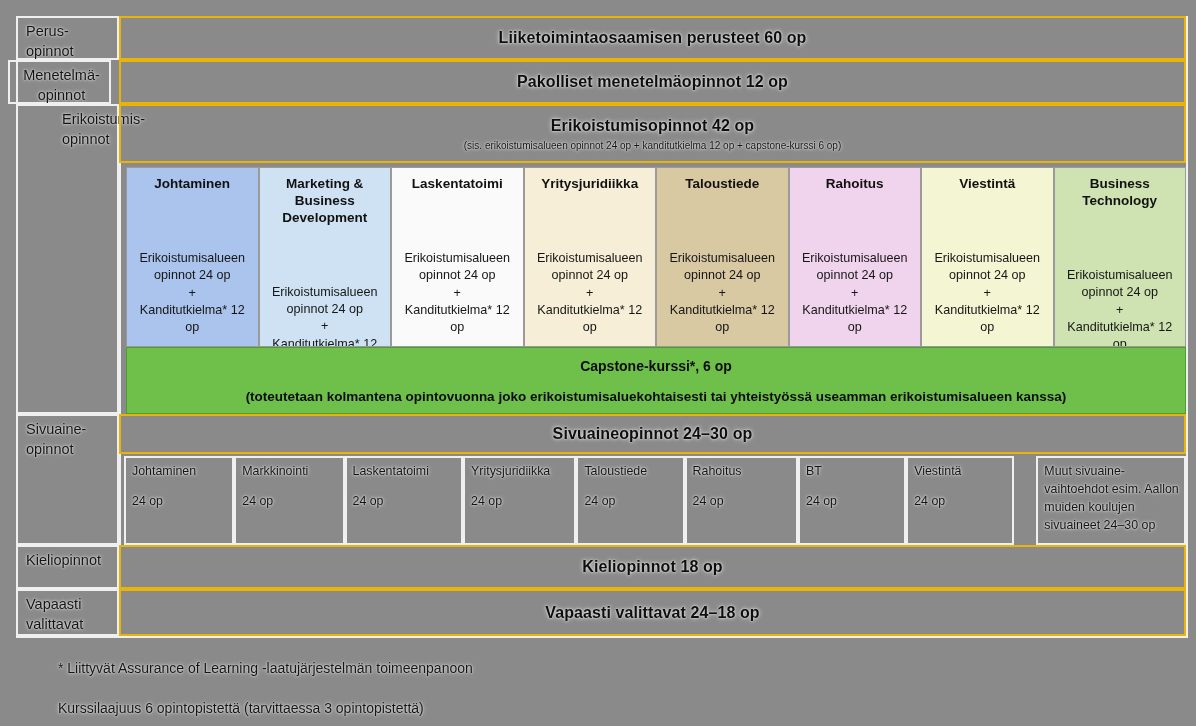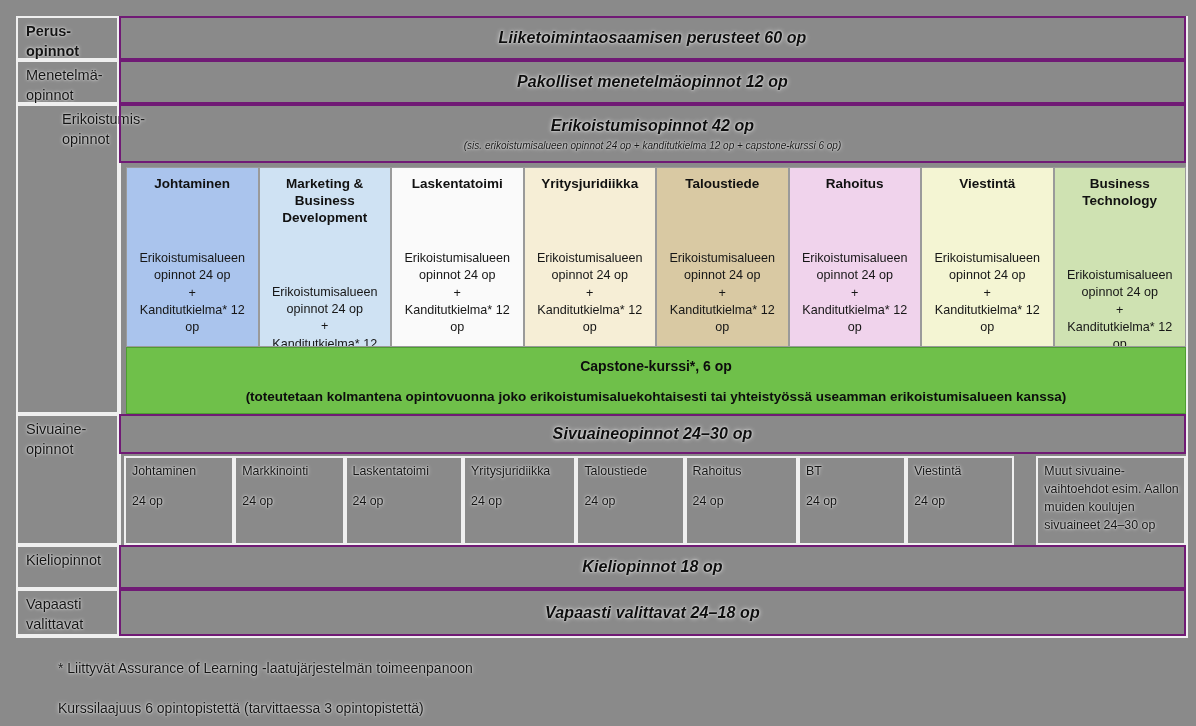--- a/index.html
+++ b/index.html
@@ -19,25 +19,24 @@
     border:2px solid #efefef;
     background:transparent;
     padding:4px 4px 0 8px;
     font-size:14.5px;
     line-height:1.35;
     color:#141414;
     text-shadow:0 0 2px rgba(255,255,255,.85),0 0 4px rgba(255,255,255,.6);
   }
   .bandcell{
     position:absolute;box-sizing:border-box;
-    border:2px solid #701a75;
+    border:2px solid #eab308;
     display:flex;flex-direction:column;
     align-items:center;justify-content:center;
     text-align:left;
-    font-style:italic;
   }
   .band-title{
     font-size:16px;font-weight:bold;color:#0e0e0e;
     text-shadow:0 0 2px rgba(255,255,255,.9),0 0 5px rgba(255,255,255,.7);
     letter-spacing:.1px;
   }
   .band-sub{
     font-size:10px;font-weight:normal;color:#141414;margin-top:5px;
     text-shadow:0 0 2px rgba(255,255,255,.9),0 0 5px rgba(255,255,255,.7);
   }
@@ -101,25 +100,25 @@
 <body>
 
 <div id="root">
 
   <div class="framelineV" style="left:16px;top:16px;height:620px;"></div>
   <div class="framelineV" style="left:119px;top:16px;height:620px;"></div>
   <div class="framelineV" style="left:1186px;top:16px;height:620px;"></div>
   <div class="framelineH" style="left:16px;top:16px;width:1172px;"></div>
   <div class="framelineH" style="left:16px;top:636px;width:1172px;"></div>
 
-  <div class="sidecell" style="left:16px;top:16px;width:103px;height:44px;font-weight:bold;">
+  <div class="sidecell" style="left:16px;top:16px;width:103px;height:44px;">
     <span style="white-space:pre-line;">Perus-
 opinnot</span>
   </div>
-  <div class="sidecell" style="left:16px;top:60px;width:103px;height:44px;">
+  <div class="sidecell" style="left:8px;top:60px;width:103px;height:44px;text-align:center;">
     <span style="white-space:pre-line;">Menetelmä-
 opinnot</span>
   </div>
   <div class="sidecell" style="left:16px;top:104px;width:103px;height:310px;padding-left:44px;">
     <span style="white-space:pre-line;">Erikoistumis-
 opinnot</span>
   </div>
   <div class="sidecell" style="left:16px;top:414px;width:103px;height:131px;">
     <span style="white-space:pre-line;">Sivuaine-
 opinnot</span>

